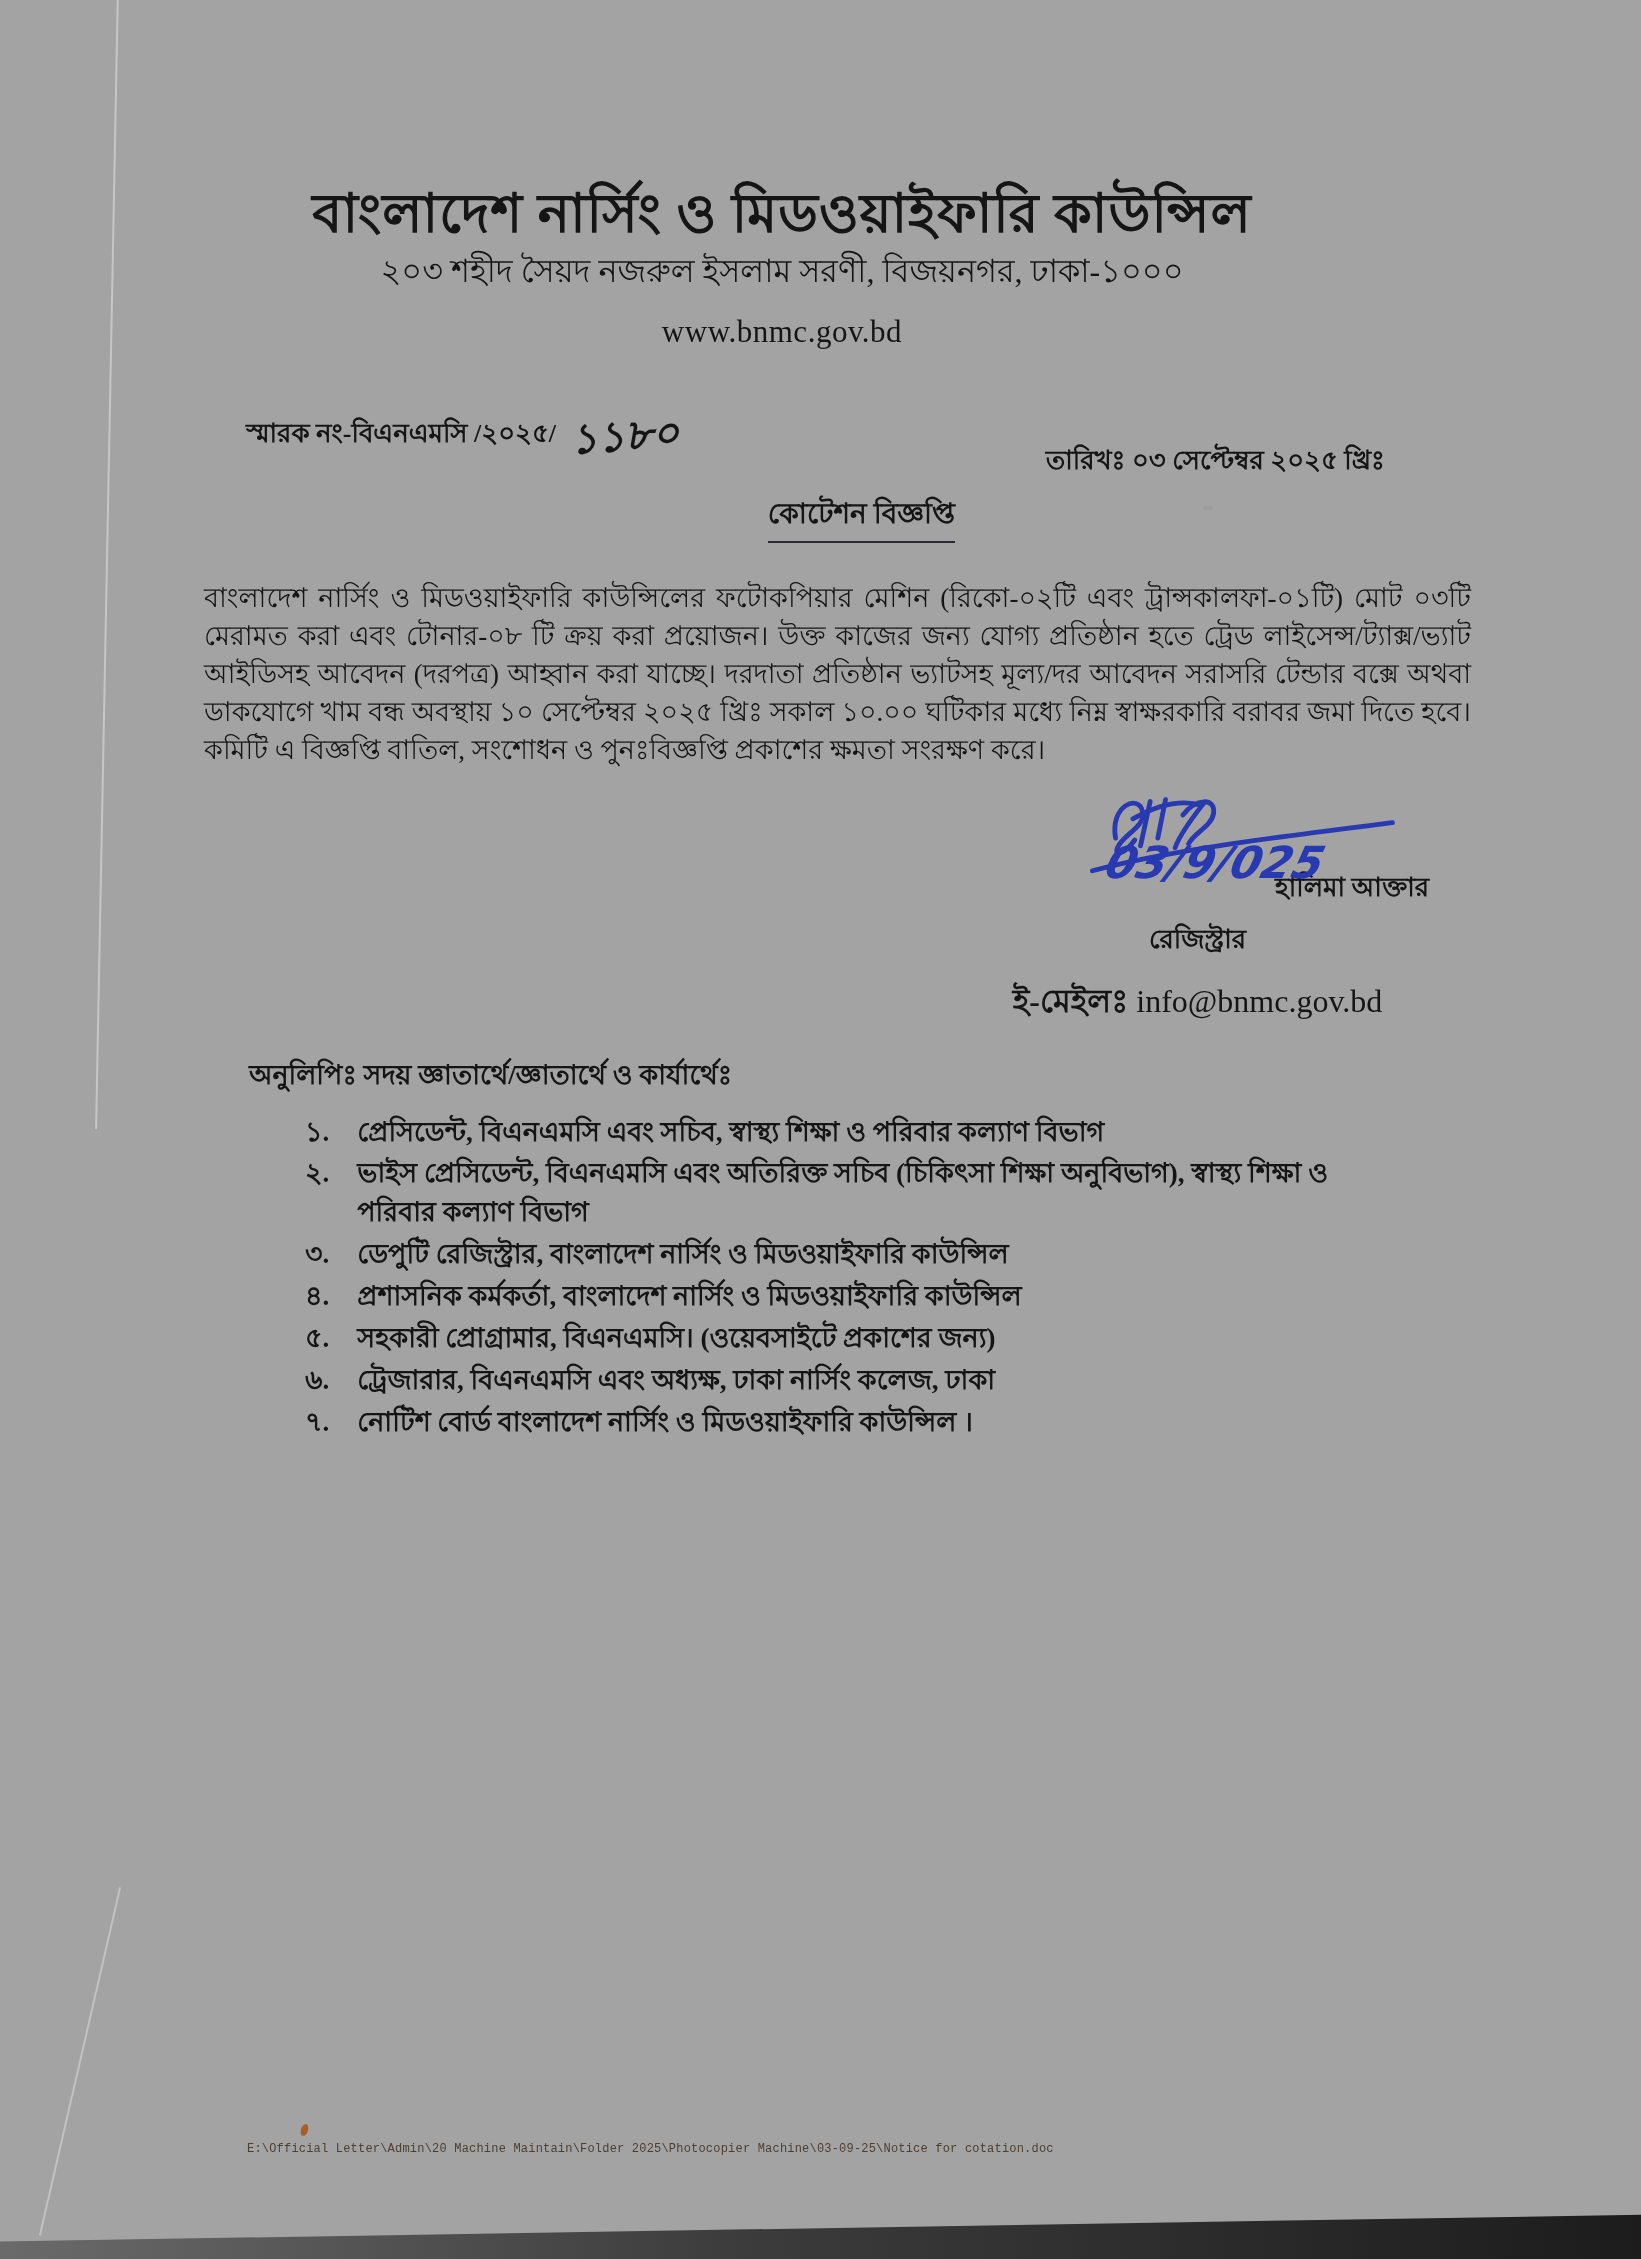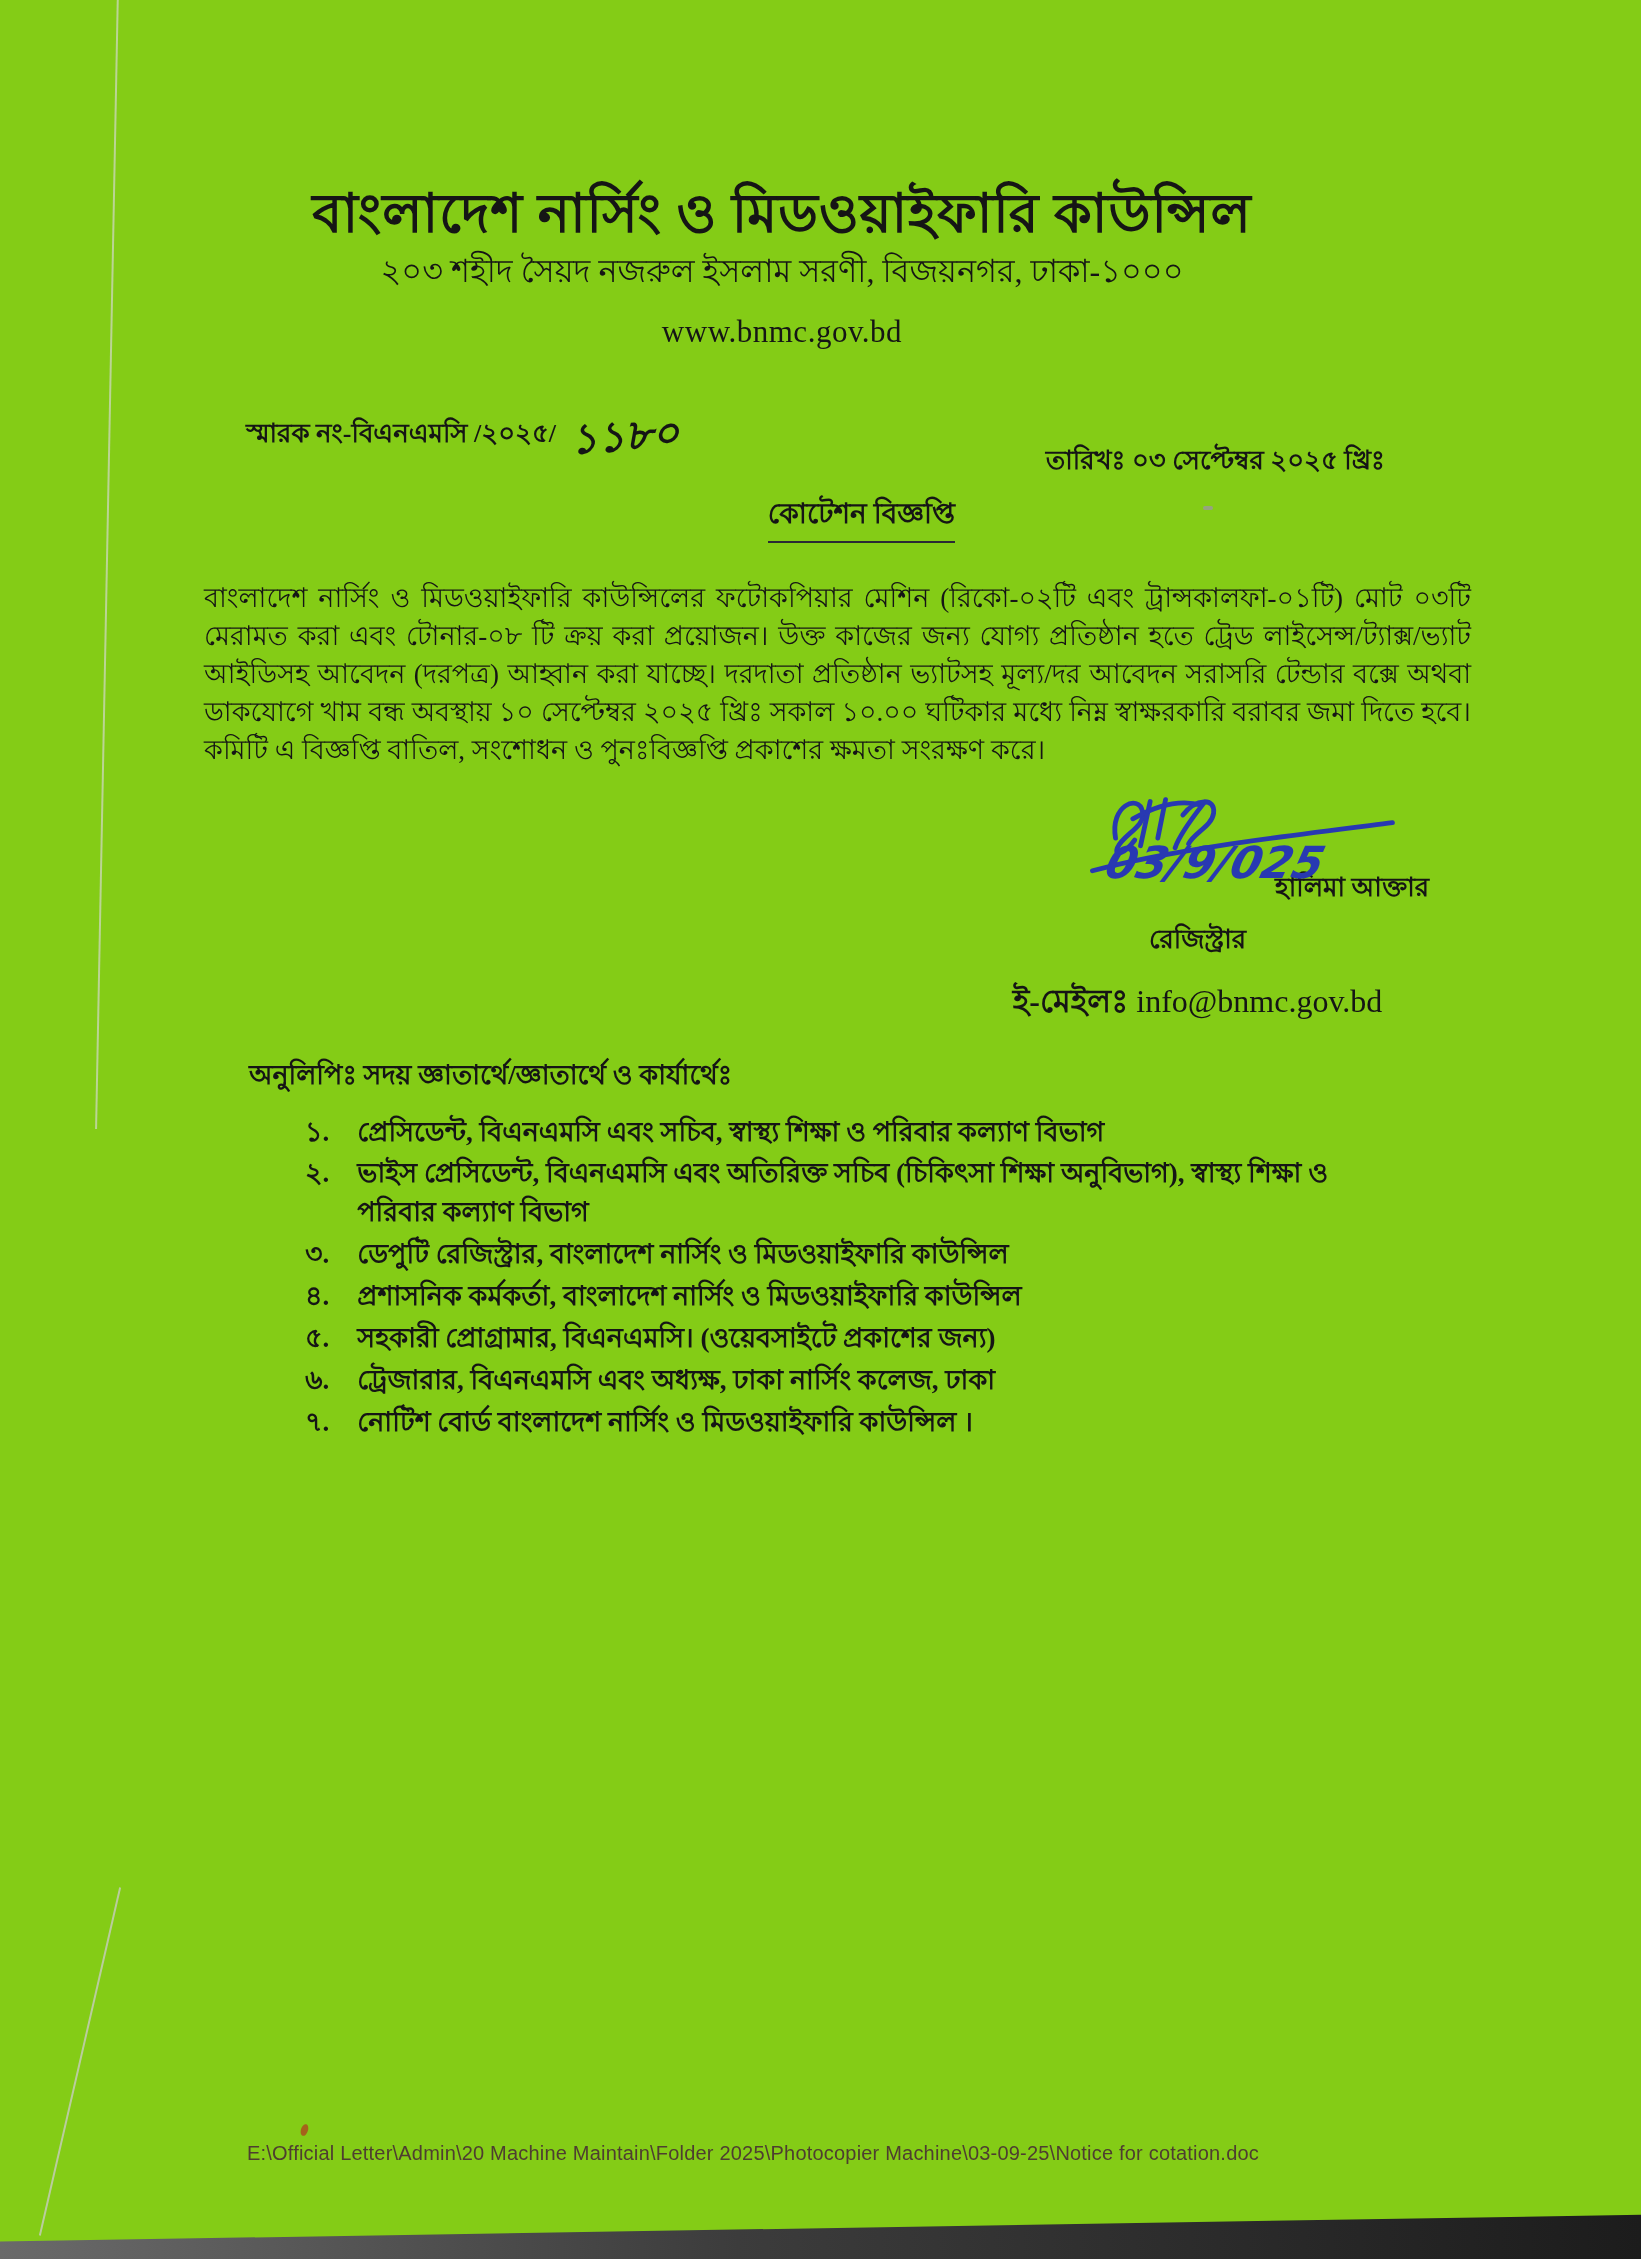--- a/index.html
+++ b/index.html
@@ -1,19 +1,19 @@
 <!DOCTYPE html>
 <html><head>
 <meta charset="utf-8">
 <style>
   html, body { margin: 0; padding: 0; background: #ffffff; }
   .page {
     position: relative;
     width: 1641px; height: 2259px;
-    background: #84cc16;
+    background: #a3a3a3;
     overflow: hidden;
     font-family: "Liberation Serif", "DejaVu Sans", serif;
     color: #151515;
   }
   
   .fold-top {
     position: absolute; left: 106px; top: -9.7px;
     width: 1.9px; height: 1139px;
     background: #d9d9d9; opacity: .65;
     transform: rotate(1.1deg);
@@ -81,22 +81,22 @@
   .dist { position: absolute; left: 249px; top: 1054px; width: 1159px; font-size: 27px; }
   .dist-head { font-weight: 600; }
   .dist-head .u { font-weight: 700; }
   .dist-list { margin-top: 13.5px; }
   .dist-item { display: flex; gap: 19.3px; padding-left: 56px; line-height: 39px; margin-top: 2.9px; font-weight: 600; }
   .dist-num  { min-width: 33px; text-align: left; flex: 0 0 auto; }
   .dist-text { flex: 1 1 auto; }
   
   .footer-path {
     position: absolute; left: 247px; top: 2142px;
-    font-size: 20px; color: #4e3e30; letter-spacing: 0.2px;
-    font-family: Liberation Sans, sans-serif;
+    font-size: 12px; color: #4e3e30; letter-spacing: 0.2px;
+    font-family: Liberation Mono, monospace;
   }
 </style>
 </head>
 <body>
 
 <div class="page">
 
   <div class="fold-top"></div>
   <div class="fold-bottom"></div>
   <div class="speck-orange"></div>

